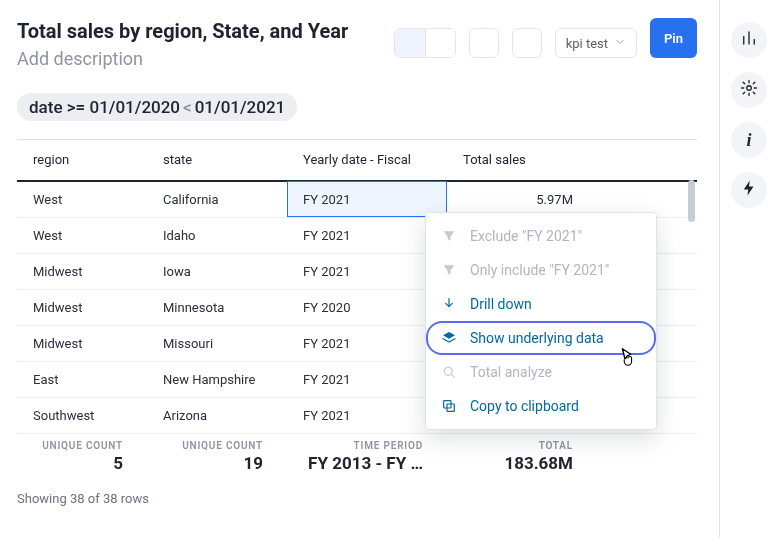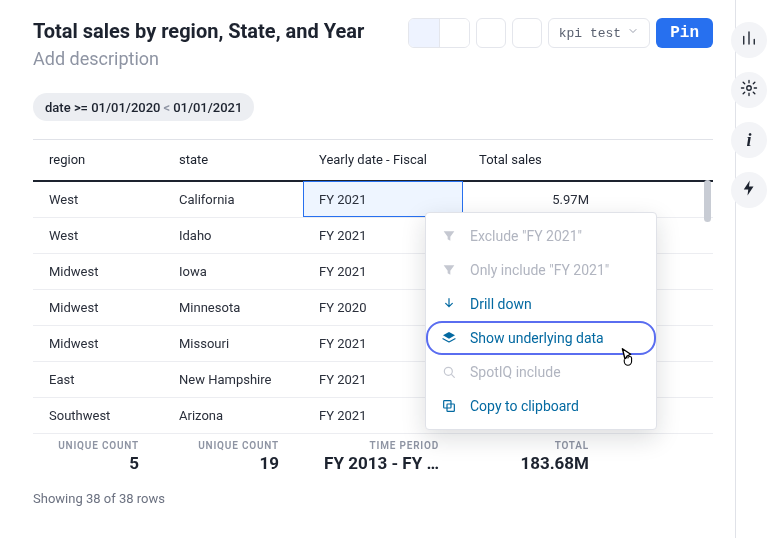--- a/index.html
+++ b/index.html
@@ -7,21 +7,21 @@
     font-family: -apple-system, BlinkMacSystemFont, "Segoe UI", Roboto, Helvetica, Arial, sans-serif;
     background: #fff;
     color: #1d232f;
     width: 777px;
     height: 552px;
     overflow: hidden;
     position: relative;
   }
   .main-panel {
     position: absolute;
-    left: 16px; top: 0;
+    left: 0; top: 0;
     width: 720px;
     height: 538px;
     border-right: 1px solid #e0e2e8;
     padding: 18px 22px 10px 17px;
   }
   .right-rail {
     position: absolute;
     right: 0; top: 0;
     width: 56px;
     height: 538px;
@@ -53,22 +53,21 @@
     line-height: 1.3;
   }
   .subtitle {
     font-size: 18px;
     color: #8e94a3;
     margin-top: 4px;
   }
   .toolbar {
     display: flex;
     align-items: flex-end;
-    gap: 6px;
-    font-family: Liberation Mono, monospace;
+    gap: 13px;
   }
   .tool-group {
     display: flex;
     border: 1px solid #e4e6ec;
     border-radius: 6px;
     overflow: hidden;
     height: 30px;
   }
   .tool-seg {
     width: 30px; height: 28px;
@@ -89,38 +88,38 @@
     padding: 0 10px;
     border: 1px solid #e4e6ec;
     border-radius: 6px;
     display: flex; align-items: center;
     gap: 6px;
     font-size: 13px;
     color: #5a6170;
     background: #fff;
   }
   .pin-btn {
-    height: 30px;
+    height: 40px;
     padding: 0 14px;
     background: #2770ef;
     color: #fff;
     border-radius: 6px;
-    font-size: 16px;
+    font-size: 13px;
     font-weight: 600;
     display: flex; align-items: center;
   }
 
   .filter-chip {
     display: inline-flex;
     align-items: center;
     height: 28px;
     padding: 0 12px;
     background: #eceef2;
     border-radius: 14px;
-    font-size: 13px;
+    font-size: 17px;
     color: #1d232f;
     margin-top: 24px;
     font-weight: 500;
   }
   .filter-chip .op-a { color:#1d232f; font-weight:600; }
   .filter-chip .op-b { color:#8e94a3; font-weight:600; padding:0 3px; }
 
   .table-wrap {
     margin-top: 18px;
     border-top: 1px solid #e0e2e8;
@@ -458,21 +457,21 @@
       </span>
       <span>Show underlying data</span>
     </div>
     <div class="menu-item disabled">
       <span class="mi-icon">
         <svg viewBox="0 0 24 24" width="16" height="16">
           <circle cx="11" cy="11" r="6"></circle>
           <path d="M20 20l-4-4"></path>
         </svg>
       </span>
-      <span>SpotIQ include</span>
+      <span>Total analyze</span>
     </div>
     <div class="menu-item">
       <span class="mi-icon">
         <svg viewBox="0 0 24 24" width="16" height="16">
           <rect x="9" y="9" width="11" height="11" rx="1"></rect>
           <rect x="4" y="4" width="11" height="11" rx="1"></rect>
         </svg>
       </span>
       <span>Copy to clipboard</span>
     </div>

